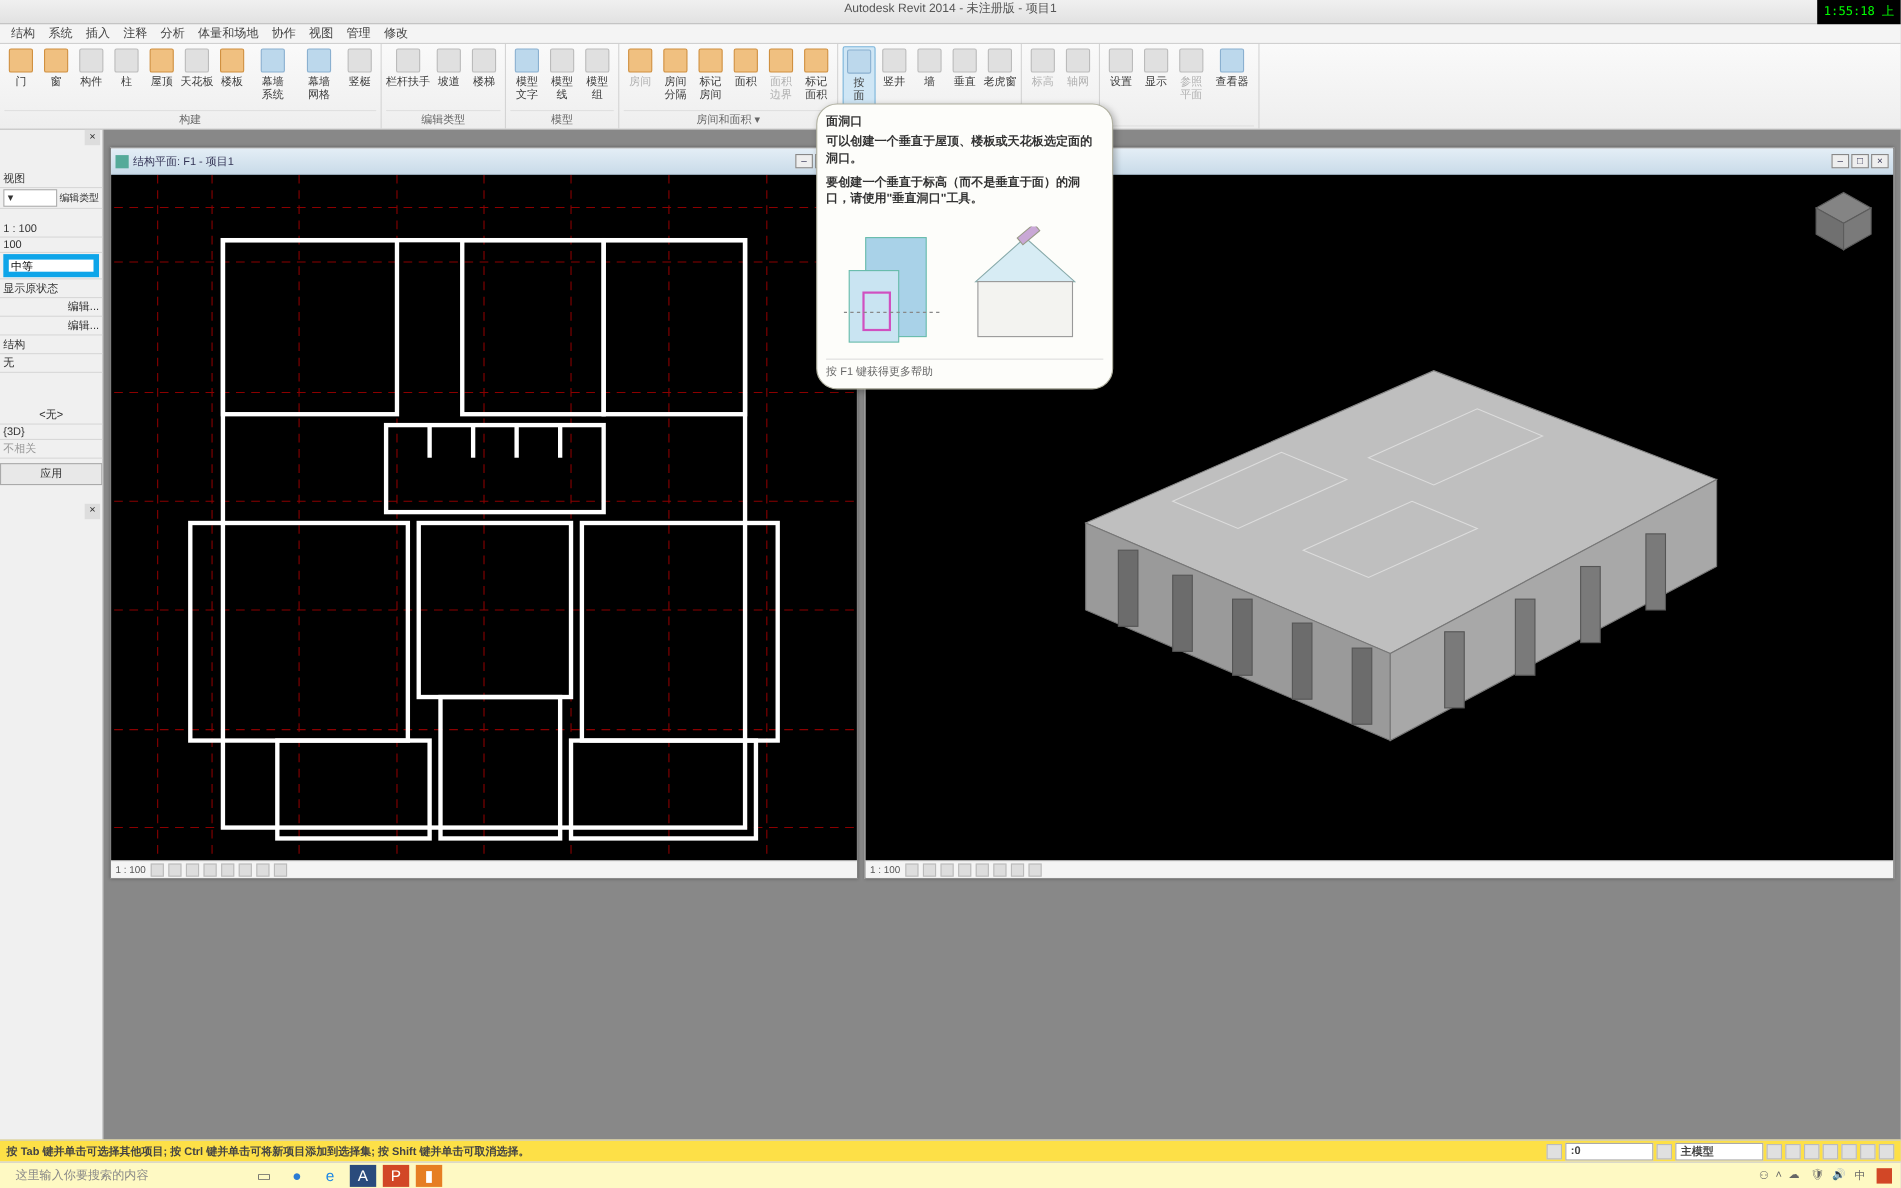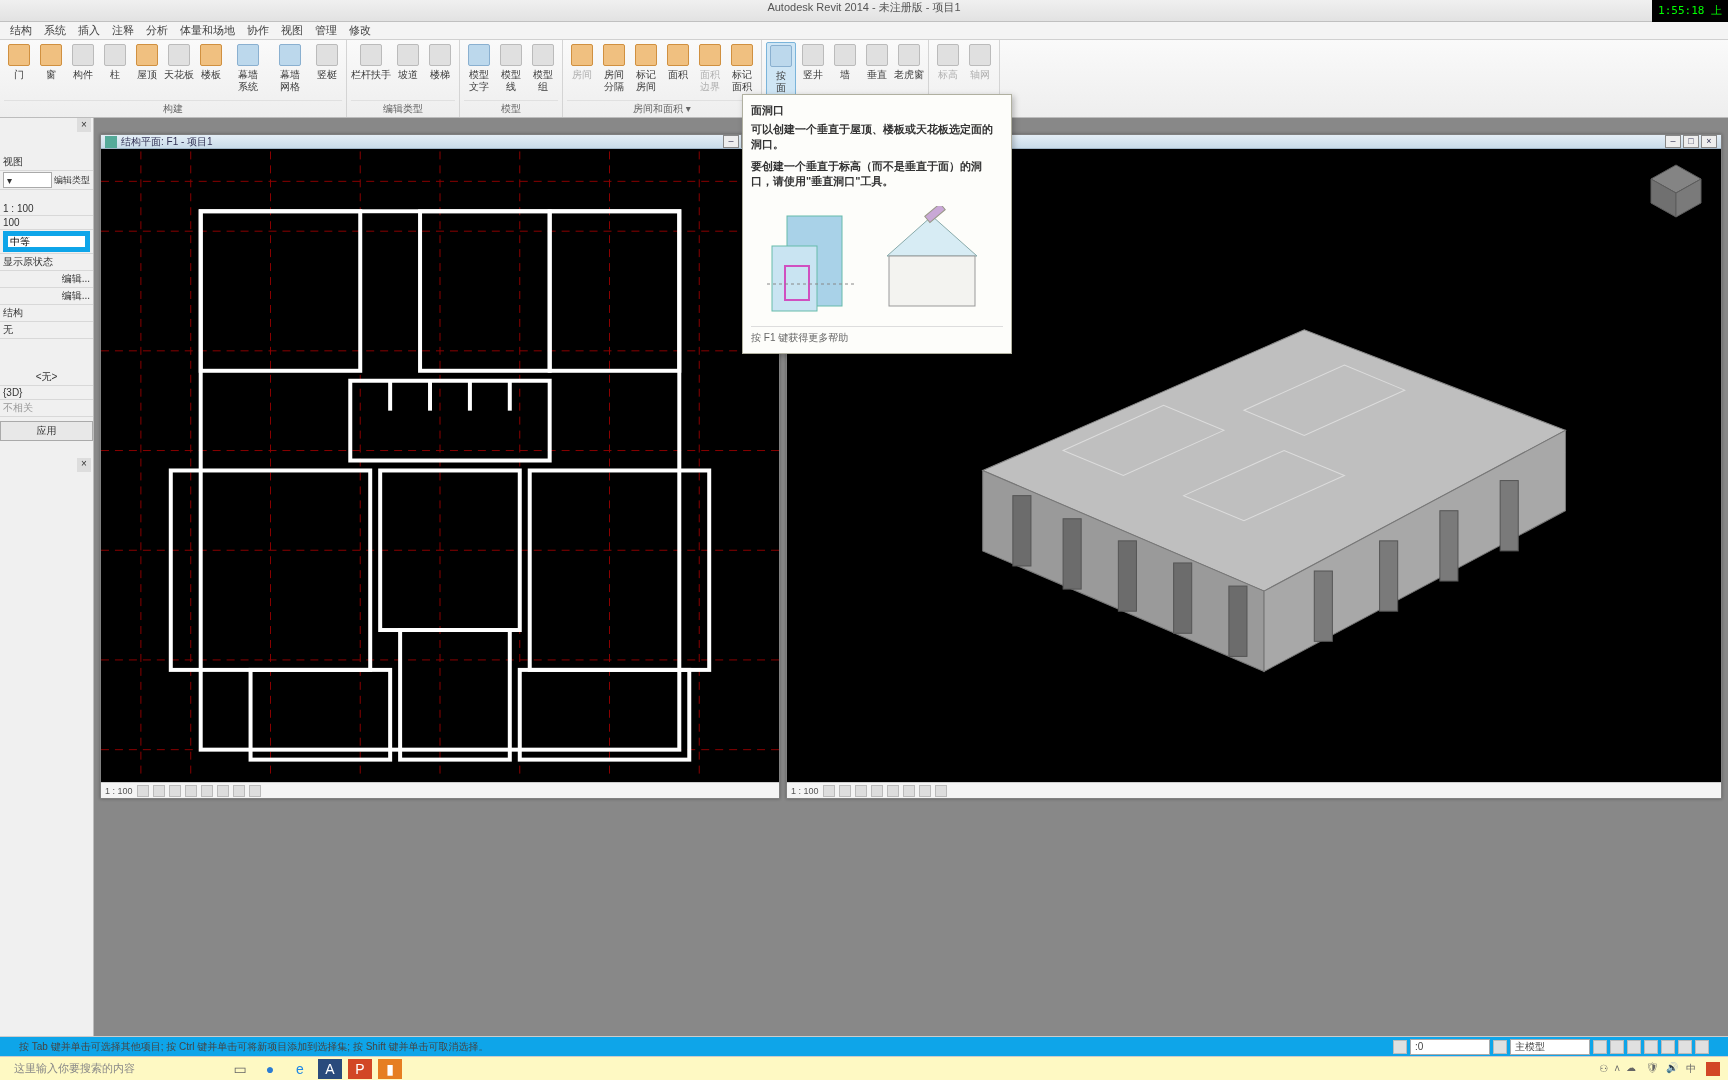--- a/index.html
+++ b/index.html
@@ -31,21 +31,21 @@
 .left-panel { position: absolute; left: 0; top: 118px; width: 94px; bottom: 44px; background: #f0f0f0; border-right: 1px solid #bcbcbc; font-size: 10px; color: #333; }
 .left-panel .close-x { position:absolute; right:2px; top:0; width:14px; height:14px; background:#ddd; text-align:center; line-height:14px; cursor:default; }
 .lp-row { border-bottom: 1px solid #d8d8d8; padding: 1px 3px; white-space: nowrap; overflow: hidden; }
 .lp-input { width: 100%; border: 5px solid #0ea5e9; background:#fff; font-size:10px; padding:0 2px; }
 .lp-dropdown { display:flex; align-items:center; border:1px solid #aaa; background:#fff; justify-content:space-between; padding:0 3px; height:16px; }
 .lp-apply { margin-top:4px; background:#e8e8e8; border:1px solid #aaa; padding:2px 16px; text-align:center; }
 
 
 .workarea { position: absolute; left: 94px; top: 118px; right: 0; bottom: 44px; background: #888; }
 .doc-window { position: absolute; background: #fff; border: 1px solid #808080; box-shadow: 0 0 3px rgba(0,0,0,0.3); display:flex; flex-direction:column; }
-.doc-title { height: 14px; background: linear-gradient(#e4eef6,#c9dbe9); border-bottom: 1px solid #9fb4c6; display:flex; align-items:center; padding:0 4px; font-size:10px; color:#335; }
+.doc-title { height: 24px; background: linear-gradient(#e4eef6,#c9dbe9); border-bottom: 1px solid #9fb4c6; display:flex; align-items:center; padding:0 4px; font-size:10px; color:#335; }
 .doc-title .doc-icon { width:12px; height:12px; background:#5a9; margin-right:4px; }
 .doc-title .win-btns { margin-left:auto; display:flex; gap:2px; }
 .doc-title .win-btns span { width:16px; height:13px; border:1px solid #888; background:#eee; text-align:center; line-height:11px; font-size:9px; }
 .doc-body { flex:1; background:#000; position:relative; overflow:hidden; }
 .doc-body.view3d { background:#000; }
 .doc-footer { height:16px; background:#f4f4f4; border-top:1px solid #ccc; display:flex; align-items:center; font-size:9px; color:#555; gap:4px; padding:0 4px; }
 .doc-footer .ficon { width:12px; height:12px; background:#ddd; border:1px solid #bbb; }
 
 
 .plan-svg { width:100%; height:100%; }
@@ -55,21 +55,21 @@
 .viewcube { position:absolute; top:8px; right:10px; width:70px; height:70px; opacity:0.6; }
 
 
 .tooltip-pop { position:absolute; background:#fdfdfa; border:1px solid #b0b0a0; box-shadow:2px 2px 6px rgba(0,0,0,0.25); padding:8px; font-size:11px; color:#333; width:270px; z-index:200; }
 .tooltip-pop .tp-title { font-weight:bold; margin-bottom:4px; }
 .tooltip-pop .tp-desc { margin-bottom:6px; line-height:1.4;font-weight:bold; }
 .tooltip-pop .tp-illust { display:flex; gap:20px; justify-content:center; padding:10px 0; }
 .tooltip-pop .tp-help { border-top:1px solid #ddd; padding-top:4px; font-size:10px; color:#666; }
 
 
-.statusbar { position:absolute; left:0; right:0; bottom:24px; height:20px; background:#0ea5e9; border-top:1px solid #ccc; font-size:10px; color:#444; padding:2px 19px; display:flex; align-items:center; }
+.statusbar { position:absolute; left:0; right:0; bottom:24px; height:20px; background:#fde047; border-top:1px solid #ccc; font-size:10px; color:#444; padding:2px 6px; display:flex; align-items:center;font-weight:bold; }
 .statusbar-icons { margin-left:auto; display:flex; gap:3px; align-items:center; }
 .statusbar-icons .sicon { width:14px; height:14px; background:#e0e0e0; border:1px solid #bbb; }
 .status-combo { border:1px solid #aaa; background:#fff; padding:0 4px; font-size:10px; min-width:80px; height:16px; display:inline-flex; align-items:center; }
 
 
 .taskbar { position:absolute; left:0; right:0; bottom:0; height:24px; background:#fef9c3; border-top:1px solid #ccc; display:flex; align-items:center; font-size:11px; color:#666; }
 .taskbar .search-hint { padding: 0 14px; color:#888; flex:0 0 220px; }
 .task-icons { display:flex; gap:6px; align-items:center; padding:0 8px; }
 .task-icons .ticon { width:24px; height:20px; display:flex; align-items:center; justify-content:center; font-size:14px; }
 .sys-tray { margin-left:auto; display:flex; gap:6px; align-items:center; padding:0 8px; font-size:10px; color:#666; }
@@ -232,20 +232,41 @@
     </div>
     <div class="ribbon-group">
       <div class="ribbon-row">
         <div class="ribbon-btn disabled">
           <div class="ribbon-icon gray"></div>
           <div>标高</div>
         </div>
         <div class="ribbon-btn disabled">
           <div class="ribbon-icon gray"></div>
           <div>轴网</div>
+        </div>
+      </div>
+      <div class="ribbon-group-label"></div>
+    </div>
+    <div class="ribbon-group">
+      <div class="ribbon-row">
+        <div class="ribbon-btn">
+          <div class="ribbon-icon gray"></div>
+          <div>设置</div>
+        </div>
+        <div class="ribbon-btn">
+          <div class="ribbon-icon gray"></div>
+          <div>显示</div>
+        </div>
+        <div class="ribbon-btn disabled">
+          <div class="ribbon-icon gray"></div>
+          <div>参照<br>平面</div>
+        </div>
+        <div class="ribbon-btn wide">
+          <div class="ribbon-icon blue"></div>
+          <div>查看器</div>
         </div>
       </div>
       <div class="ribbon-group-label"></div>
     </div>
   </div>
 
 <div class="left-panel">
   <div class="close-x">×</div>
   <div style="height:36px"></div>
   <div class="lp-row">视图</div>
@@ -386,21 +407,21 @@
       <div class="ficon"></div>
       <div class="ficon"></div>
       <div class="ficon"></div>
       <div class="ficon"></div>
       <div class="ficon"></div>
       <div class="ficon"></div>
       <div class="ficon"></div>
     </div>
   </div>
 
-  <div class="tooltip-pop" style="left:648px; top:-24px;">
+  <div class="tooltip-pop" style="left:648px; top:-24px;border-radius:19px;">
     <div class="tp-title">面洞口</div>
     <div class="tp-desc">可以创建一个垂直于屋顶、楼板或天花板选定面的洞口。</div>
     <div class="tp-desc">要创建一个垂直于标高（而不是垂直于面）的洞口，请使用"垂直洞口"工具。</div>
     <div class="tp-illust">
       <svg width="90" height="110" viewBox="0 0 90 110">
         <rect x="20" y="10" width="55" height="90" fill="#a9d2e8" stroke="#6ba"></rect>
         <rect x="5" y="40" width="45" height="65" fill="#c9e4f2" stroke="#6ba"></rect>
         <rect x="18" y="60" width="24" height="34" fill="none" stroke="#d050c0" stroke-width="2"></rect>
         <line x1="0" y1="78" x2="90" y2="78" stroke="#888" stroke-dasharray="3 3"></line>
       </svg>

